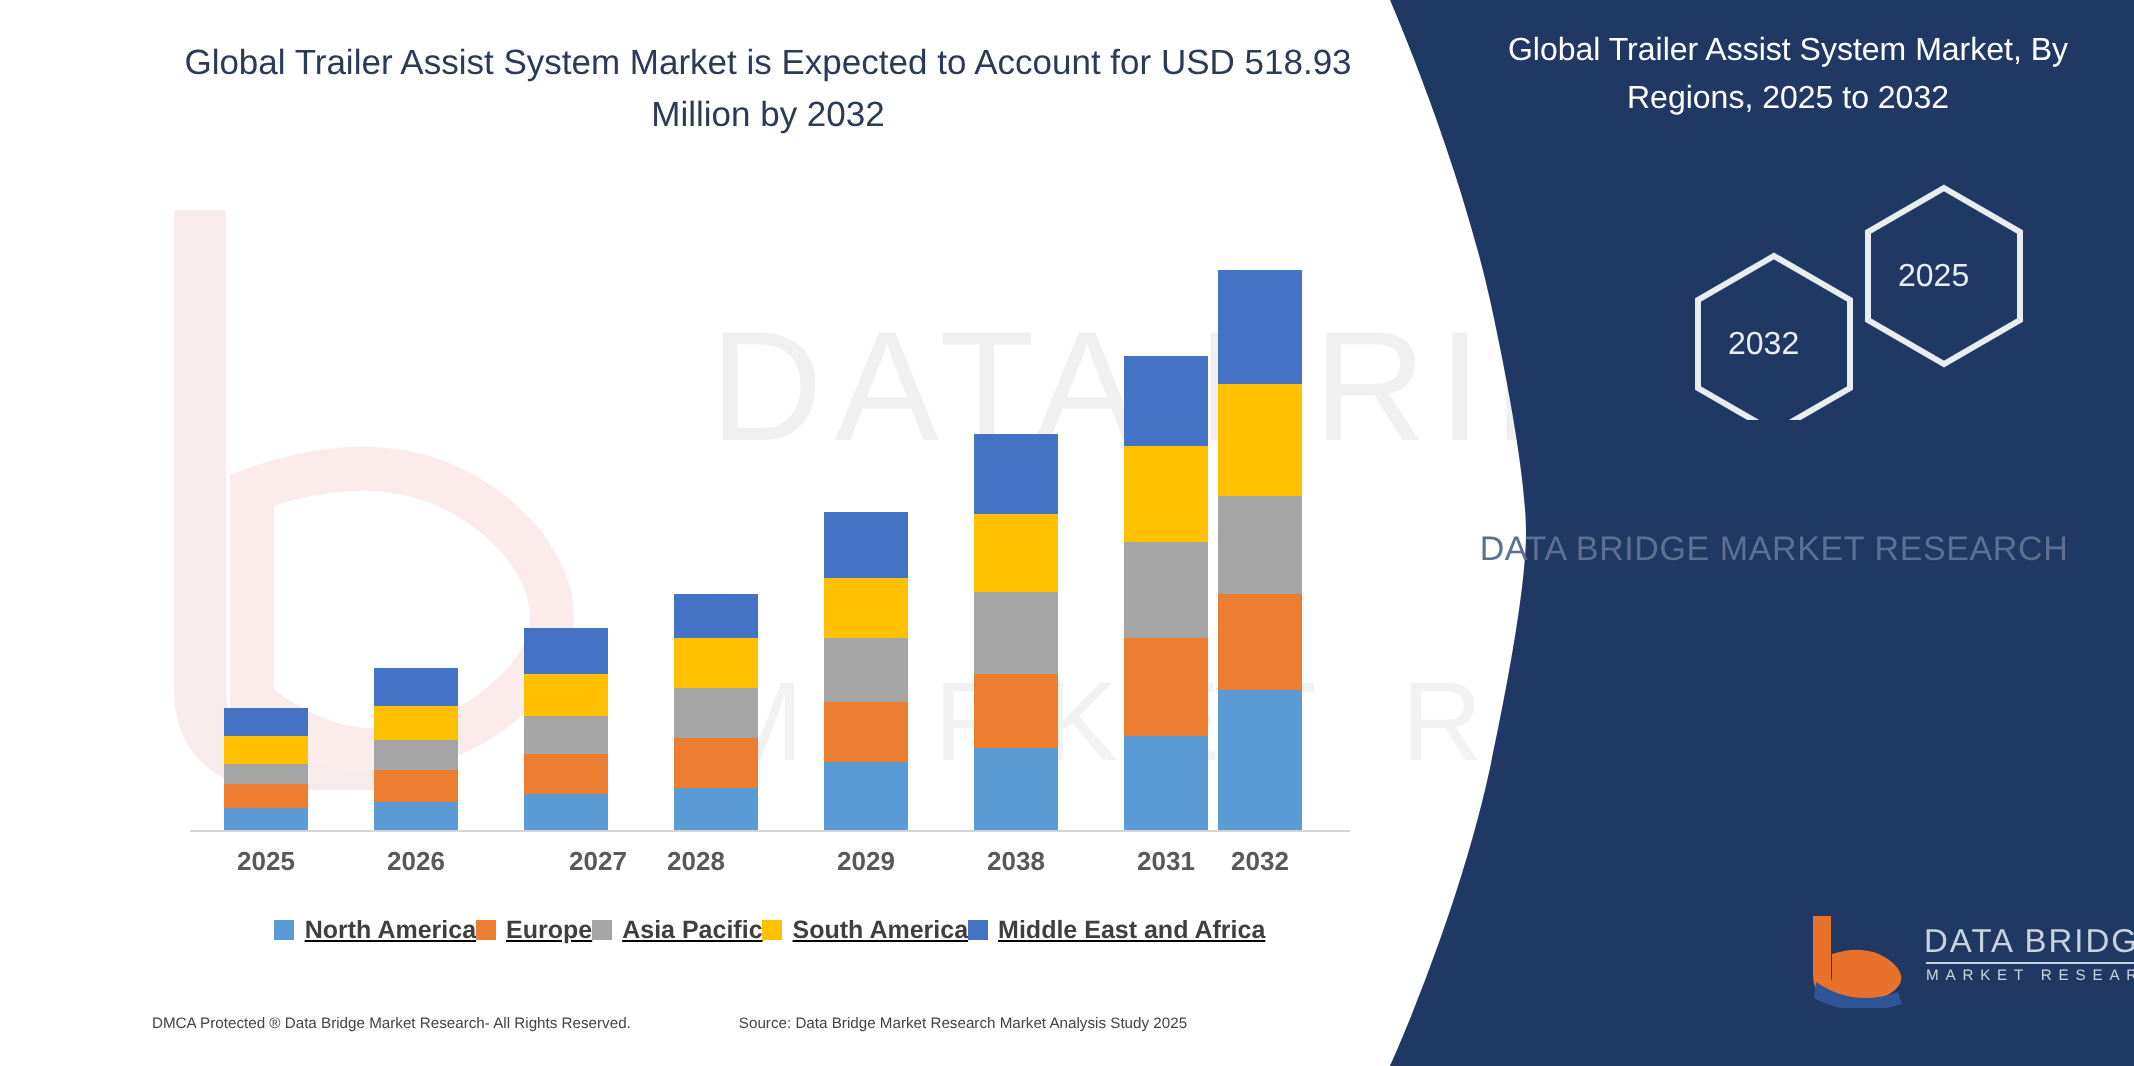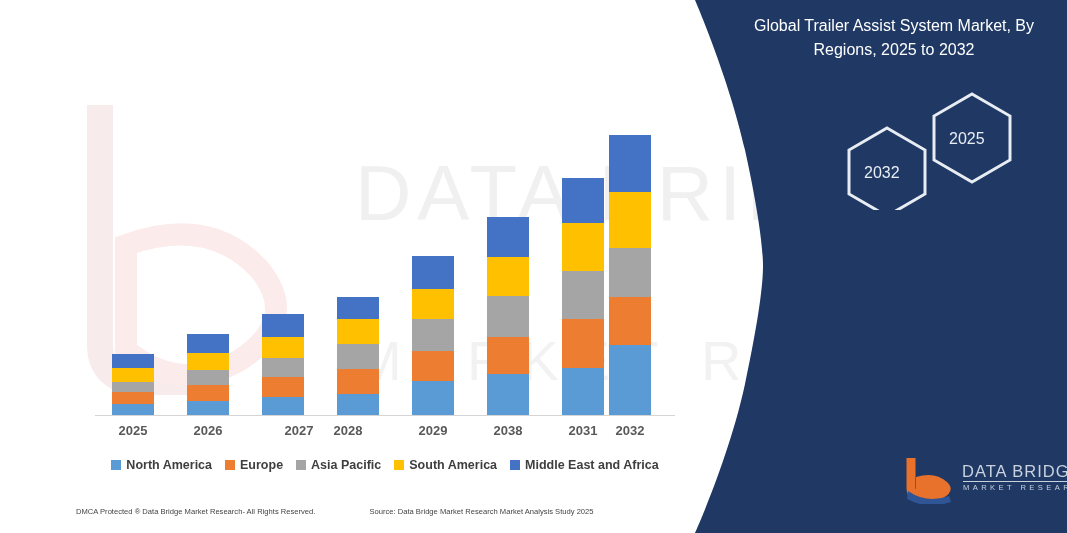--- a/index.html
+++ b/index.html
@@ -97,22 +97,22 @@
     color: #595959;
   }
 
   .legend {
     position: absolute;
     left: 95px; top: 455px;
     width: 580px; height: 20px;
     display: flex;
     align-items: center;
     justify-content: center;
-    gap: 13px;
-    z-index: 5;
+    z-index: 5;
+    text-decoration: underline;
   }
   .legend-item { display: flex; align-items: center; gap: 5px; }
   .legend-swatch { width: 10px; height: 10px; display: block; }
   .legend-label {
     font-size: 12.5px;
     font-weight: bold;
     color: #3f3f3f;
     white-space: nowrap;
   }
 
@@ -201,20 +201,21 @@
 
   <div class="watermark">
     <svg class="wm-mark" viewBox="0 0 260 300">
       <path d="M40 10 L40 250 Q40 290 95 290 L150 290" fill="none" stroke="#f7eceb" stroke-width="26"></path>
       <path d="M66 150 Q150 120 200 175 Q240 225 180 265 Q120 300 66 255 Z" fill="none" stroke="#fbeceb" stroke-width="22"></path>
     </svg>
     <div class="wm-text">DATA BRIDGE</div>
     <div class="wm-text2">MARKET RESEARCH</div>
   </div>
 
+  <div class="chart-title">Global Trailer Assist System Market is Expected to Account for USD 518.93 Million by 2032</div>
 
   <div class="plot" id="plot">
       <div class="bar-group" style="left: 17px; width: 42px;">
         <div class="seg" style="background: rgb(91, 155, 213); height: 11.9747px;"></div>
         <div class="seg" style="background: rgb(237, 125, 49); height: 11.9747px;"></div>
         <div class="seg" style="background: rgb(165, 165, 165); height: 9.9789px;"></div>
         <div class="seg" style="background: rgb(255, 192, 0); height: 13.9705px;"></div>
         <div class="seg" style="background: rgb(68, 114, 196); height: 13.9705px;"></div>
       </div>
       <div class="bar-group" style="left: 92px; width: 42px;">
@@ -317,20 +318,21 @@
 
     <div class="hexes">
       <svg width="290" height="120" viewBox="0 0 290 120">
         <polygon points="205,4 243,26 243,70 205,92 167,70 167,26" fill="none" stroke="#e8ecf3" stroke-width="3"></polygon>
         <polygon points="120,38 158,60 158,104 120,126 82,104 82,60" fill="none" stroke="#e8ecf3" stroke-width="3"></polygon>
       </svg>
       <div class="hex-label" style="left:182px; top:40px;">2025</div>
       <div class="hex-label" style="left:97px; top:74px;">2032</div>
     </div>
 
+    <div class="brand-text">DATA BRIDGE MARKET RESEARCH</div>
 
     <div class="logo">
       <svg width="54" height="46" viewBox="0 0 54 46">
         <path d="M6 2 L6 30 Q6 40 20 40 L26 40" fill="none" stroke="#e8722c" stroke-width="9" stroke-linecap="square"></path>
         <path d="M11 19 Q30 13 42 24 Q51 33 38 40 Q24 47 11 38 Z" fill="#e8722c"></path>
         <path d="M3 33 Q22 46 44 38 L46 44 Q22 52 2 41 Z" fill="#2f5597"></path>
       </svg>
       <div class="logo-name">DATA BRIDGE</div>
       <div class="logo-rule"></div>
       <div class="logo-sub">MARKET RESEARCH</div>

